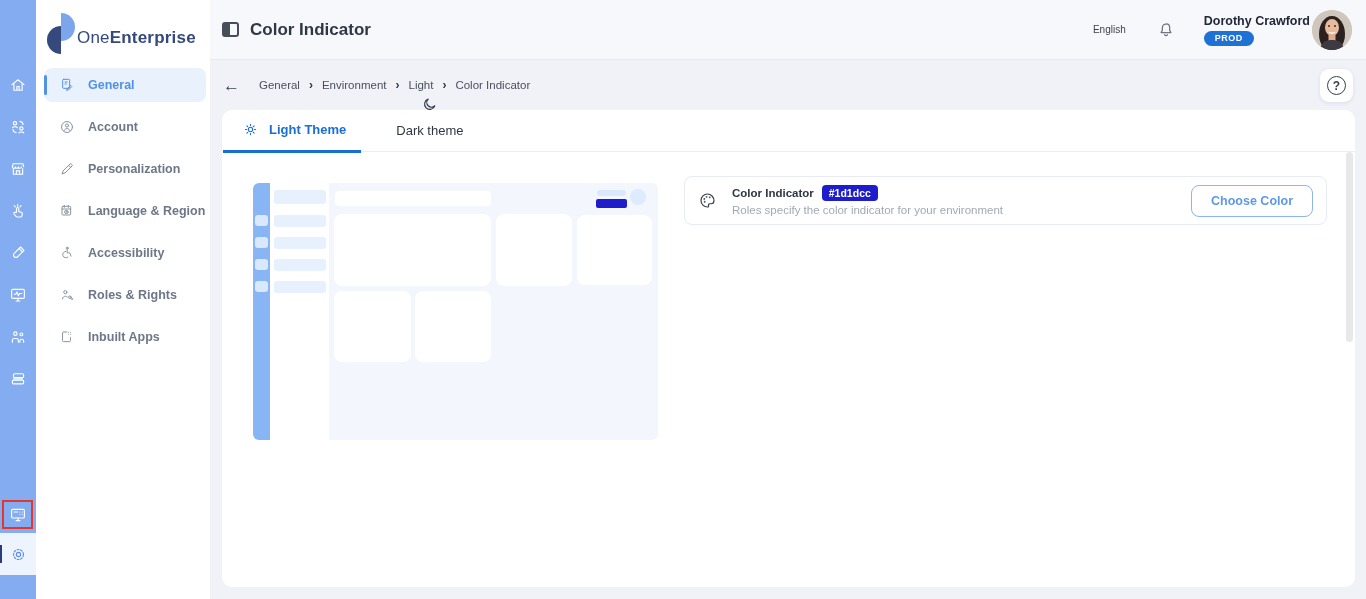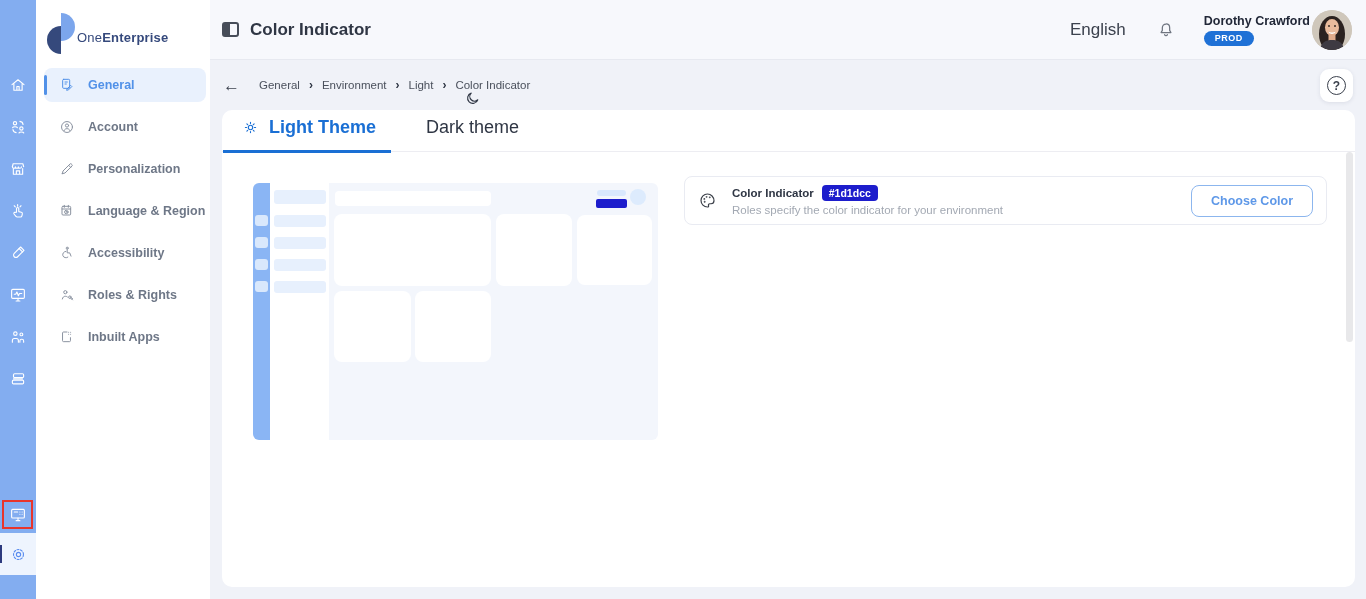--- a/index.html
+++ b/index.html
@@ -17,57 +17,57 @@
   .rail-settings { position:absolute; left:0; top:533px; width:36px; height:42px; background:#eef4fe; display:flex; align-items:center; justify-content:center; }
   .rail-settings::before { content:""; position:absolute; left:0; top:12px; width:2px; height:18px; background:#2d3a7e; }
   .rail-settings svg { width:17px; height:17px; color:#5b8def; }
 
   
   .sidebar { position:absolute; left:36px; top:0; width:174px; height:599px; background:#fff; z-index:4; }
   .logo { display:flex; align-items:center; padding:9px 0 0 11px; height:58px; }
   .logo-mark { position:relative; width:29px; height:42px; flex:none; }
   .logo-half-dark { position:absolute; left:0; top:13px; width:14px; height:28px; background:#35497c; border-radius:14px 0 0 14px; }
   .logo-half-light { position:absolute; left:14px; top:0; width:14px; height:28px; background:#7ca6ec; border-radius:0 14px 14px 0; }
-  .logo-text { font-size:13px; color:#35497c; margin-left:1px; margin-top:8px; letter-spacing:.2px; white-space:nowrap; }
+  .logo-text { font-size:17px; color:#35497c; margin-left:1px; margin-top:8px; letter-spacing:.2px; white-space:nowrap; }
   .logo-text b { font-weight:700; }
   .menu { margin-top:10px; padding:0 4px 0 8px; }
   .menu-item { position:relative; height:34px; margin-bottom:8px; display:flex; align-items:center; gap:13px; padding-left:15px; border-radius:8px; color:#6e7787; font-size:12.5px; font-weight:600; cursor:pointer; }
   .menu-item svg { width:16px; height:16px; color:#8b93a1; flex:none; }
   .menu-item.active { background:#e9f1fd; color:#5191e8; }
   .menu-item.active svg { color:#5191e8; }
   .menu-item.active::before { content:""; position:absolute; left:0; top:7px; bottom:7px; width:3px; border-radius:3px; background:#5191e8; }
 
   
   .main { position:absolute; left:210px; top:0; right:0; height:599px; }
   .topbar { height:60px; background:#f7f8fc; border-bottom:1px solid #e7e9f0; display:flex; align-items:center; padding:0 14px 0 12px; }
   .toggle-icon { position:relative; width:17px; height:15px; border:2px solid #474d59; border-radius:3px; flex:none; }
   .toggle-icon i { position:absolute; left:0; top:0; bottom:0; width:6px; background:#474d59; display:block; }
   .page-title { font-size:17px; font-weight:700; color:#2f3644; margin-left:11px; }
   .top-spacer { flex:1; }
-  .lang { font-size:17px; color:#3c424e; margin-right:30px; cursor:pointer; background:none; border:none; font-family:inherit; }
+  .lang { font-size:10px; color:#3c424e; margin-right:30px; cursor:pointer; background:none; border:none; font-family:inherit; }
   .bell-btn { background:none; border:none; cursor:pointer; margin-right:28px; color:#6f7580; display:flex; }
   .bell-btn svg { width:20px; height:20px; }
   .user-block { display:flex; flex-direction:column; align-items:flex-start; gap:3px; margin-right:2px; cursor:pointer; }
   .user-name { font-size:12.5px; font-weight:700; color:#222838; }
   .env-badge { background:#1f71d6; color:#fff; font-size:9px; font-weight:700; letter-spacing:.5px; padding:2.5px 11px; border-radius:9px; }
   .avatar { width:40px; height:40px; border-radius:50%; overflow:hidden; flex:none; cursor:pointer; background:#cfc7bb; }
 
   
   .crumb-row { position:relative; height:50px; display:flex; align-items:center; padding-left:13px; }
   .back-btn { background:none; border:none; cursor:pointer; font-size:17px; color:#3c424e; margin-right:19px; line-height:1; }
   .crumbs { display:flex; align-items:center; gap:9px; font-size:11.5px; color:#4a505c; }
   .crumb { cursor:pointer; }
   .crumb-sep { color:#2f3644; font-weight:700; font-size:12px; }
   .help-btn { position:absolute; right:13px; top:9px; width:33px; height:33px; background:#fff; border:none; border-radius:9px; box-shadow:0 1px 4px rgba(40,50,80,.10); display:flex; align-items:center; justify-content:center; cursor:pointer; }
   .q-circle { width:19px; height:19px; border:1.6px solid #3b414d; border-radius:50%; font-size:12px; font-weight:700; color:#3b414d; display:flex; align-items:center; justify-content:center; }
 
   
   .content-card { position:absolute; left:12px; top:110px; right:11px; bottom:12px; background:#fff; border-radius:10px; }
   .tabs { display:flex; align-items:flex-end; height:42px; padding-left:18px; border-bottom:1px solid #ededf2; }
-  .tab { position:relative; display:flex; align-items:center; gap:10px; font-size:18px; padding:0 2px 13px; cursor:pointer; background:none; border:none; font-family:inherit; }
+  .tab { position:relative; display:flex; align-items:center; gap:10px; font-size:13px; padding:0 2px 13px; cursor:pointer; background:none; border:none; font-family:inherit; }
   .tab svg { width:17px; height:17px; }
   .tab.active { color:#1a6fd4; font-weight:600; }
   .tab.active::after { content:""; position:absolute; left:-17px; right:-13px; bottom:-2px; height:3px; background:#1a6fd4; }
   .tab.inactive { color:#2f3644; font-weight:500; margin-left:46px;flex-direction:column; }
 
   
   .preview { position:absolute; left:31px; top:73px; width:405px; height:257px; cursor:pointer; }
   .p-rail { position:absolute; left:0; top:0; width:17px; height:257px; background:#8ab5f4; border-radius:6px 0 0 6px; }
   .p-rail i { position:absolute; left:2px; width:13px; height:11px; background:#d9e8fc; border-radius:3px; display:block; }
   .p-side { position:absolute; left:17px; top:0; width:59px; height:257px; background:#fff; }

